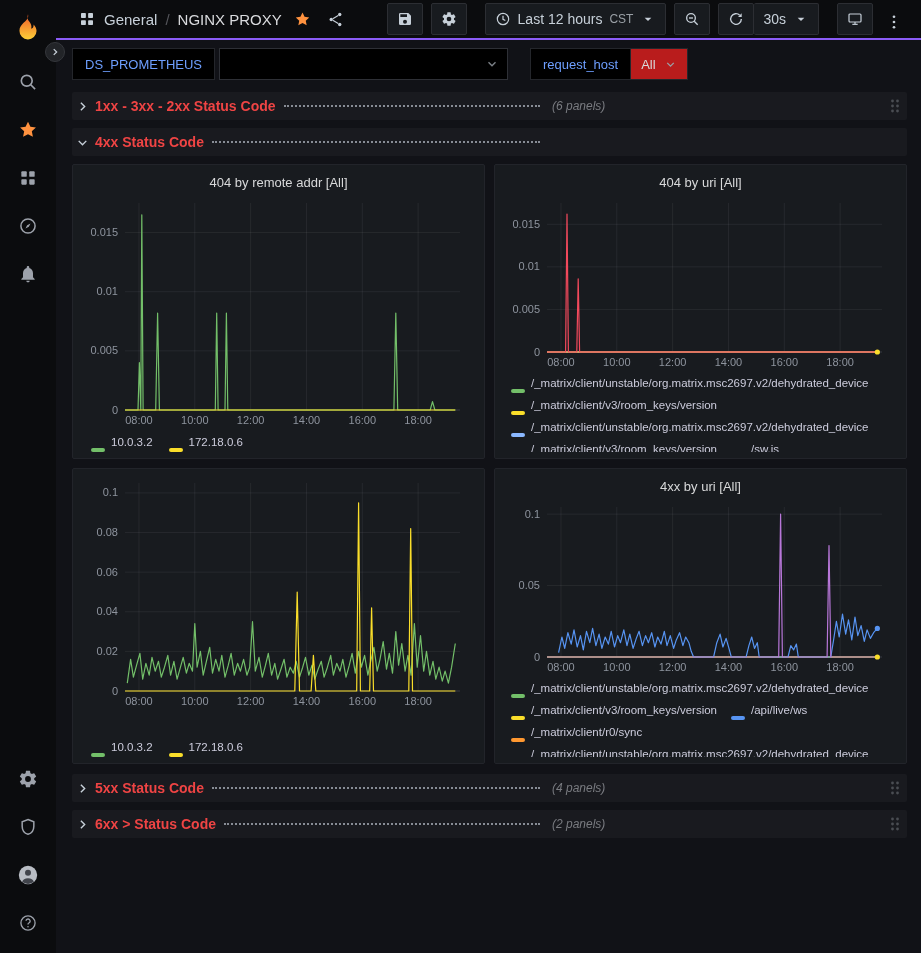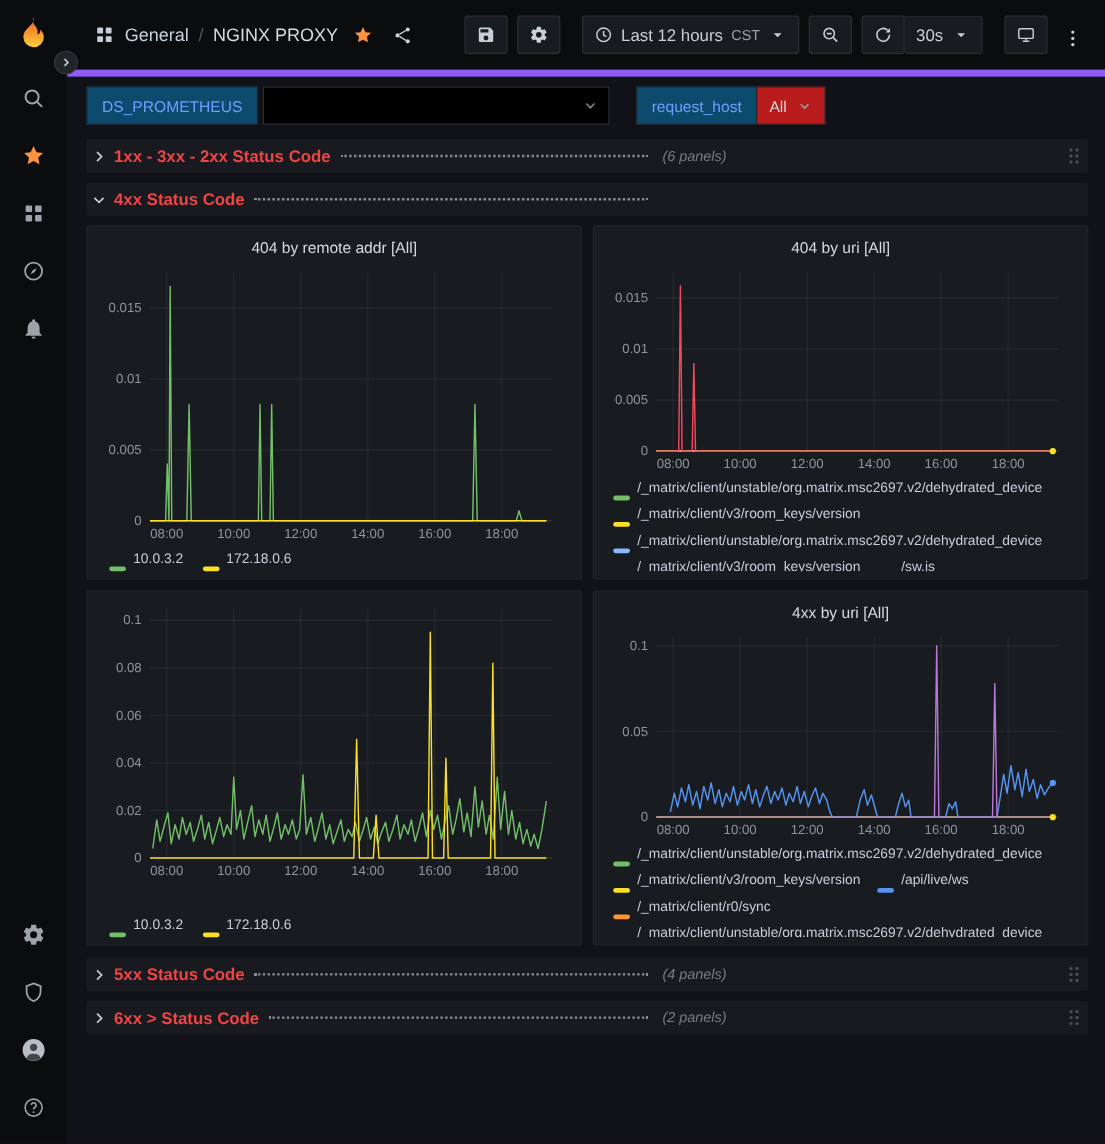--- a/index.html
+++ b/index.html
@@ -30,21 +30,21 @@
     position: absolute; left: 45px; top: 42px; width: 20px; height: 20px; border-radius: 50%;
     background: #222428; border: 1px solid #35373c; color: #c7d0d9;
     display: flex; align-items: center; justify-content: center; z-index: 20; cursor: pointer;
   }
   .expand-btn svg { width: 10px; height: 10px; }
 
   
   .main { flex: 1; display: flex; flex-direction: column; min-width: 0; }
 
   .topnav {
-    height: 64px; background: #0b0c0e; border-bottom: 6px solid #8b5cf6;
+    height: 40px; background: #0b0c0e; border-bottom: 2px solid #8b5cf6;
     display: flex; align-items: center; padding: 0 14px 0 22px; flex-shrink: 0;
   }
   .crumbs { display: flex; align-items: center; gap: 8px; }
   .crumbs .apps { color: #c7d0d9; display:flex; }
   .crumbs .apps svg { width: 18px; height: 18px; }
   .crumb-section { color: #c7d0d9; font-size: 15px; cursor: pointer; }
   .crumb-div { color: #55565b; font-size: 15px; }
   .crumb-title { color: #dadbde; font-size: 15px; font-weight: 500; }
   .icon-plain { background: none; border: none; color: #c7d0d9; display: flex; align-items: center; cursor: pointer; padding: 4px; }
   .icon-plain svg { width: 17px; height: 17px; }
@@ -62,21 +62,21 @@
   .gap-l { margin-left: 10px; }
   .kebab-btn { background: none; border: none; color: #c7d0d9; padding: 4px; cursor: pointer; display:flex; }
   .kebab-btn svg { width: 18px; height: 18px; }
 
   
   .dashboard { flex: 1; background: #111217; padding: 4px 14px 0 16px; overflow: hidden; }
 
   .var-row { display: flex; align-items: center; margin: 4px 0 12px; }
   .var-label {
     height: 32px; display: flex; align-items: center; padding: 0 12px;
-    background: #0c4a6e; border: 1px solid #24262b; color: var(--link-blue, #6e9fff);
+    background: #000000; border: 1px solid #24262b; color: var(--link-blue, #6e9fff);
     font-size: 13px; font-weight: 500; cursor: pointer;
   }
   .var-select {
     height: 32px; width: 289px; background: #000; border: 1px solid #2e3036;
     display: flex; align-items: center; justify-content: space-between; padding: 0 8px;
     margin-left: 4px; cursor: pointer; color: #7b8087;
   }
   .var-select svg { width: 14px; height: 14px; }
   .var-group { display: flex; margin-left: 22px; }
   .var-value {

